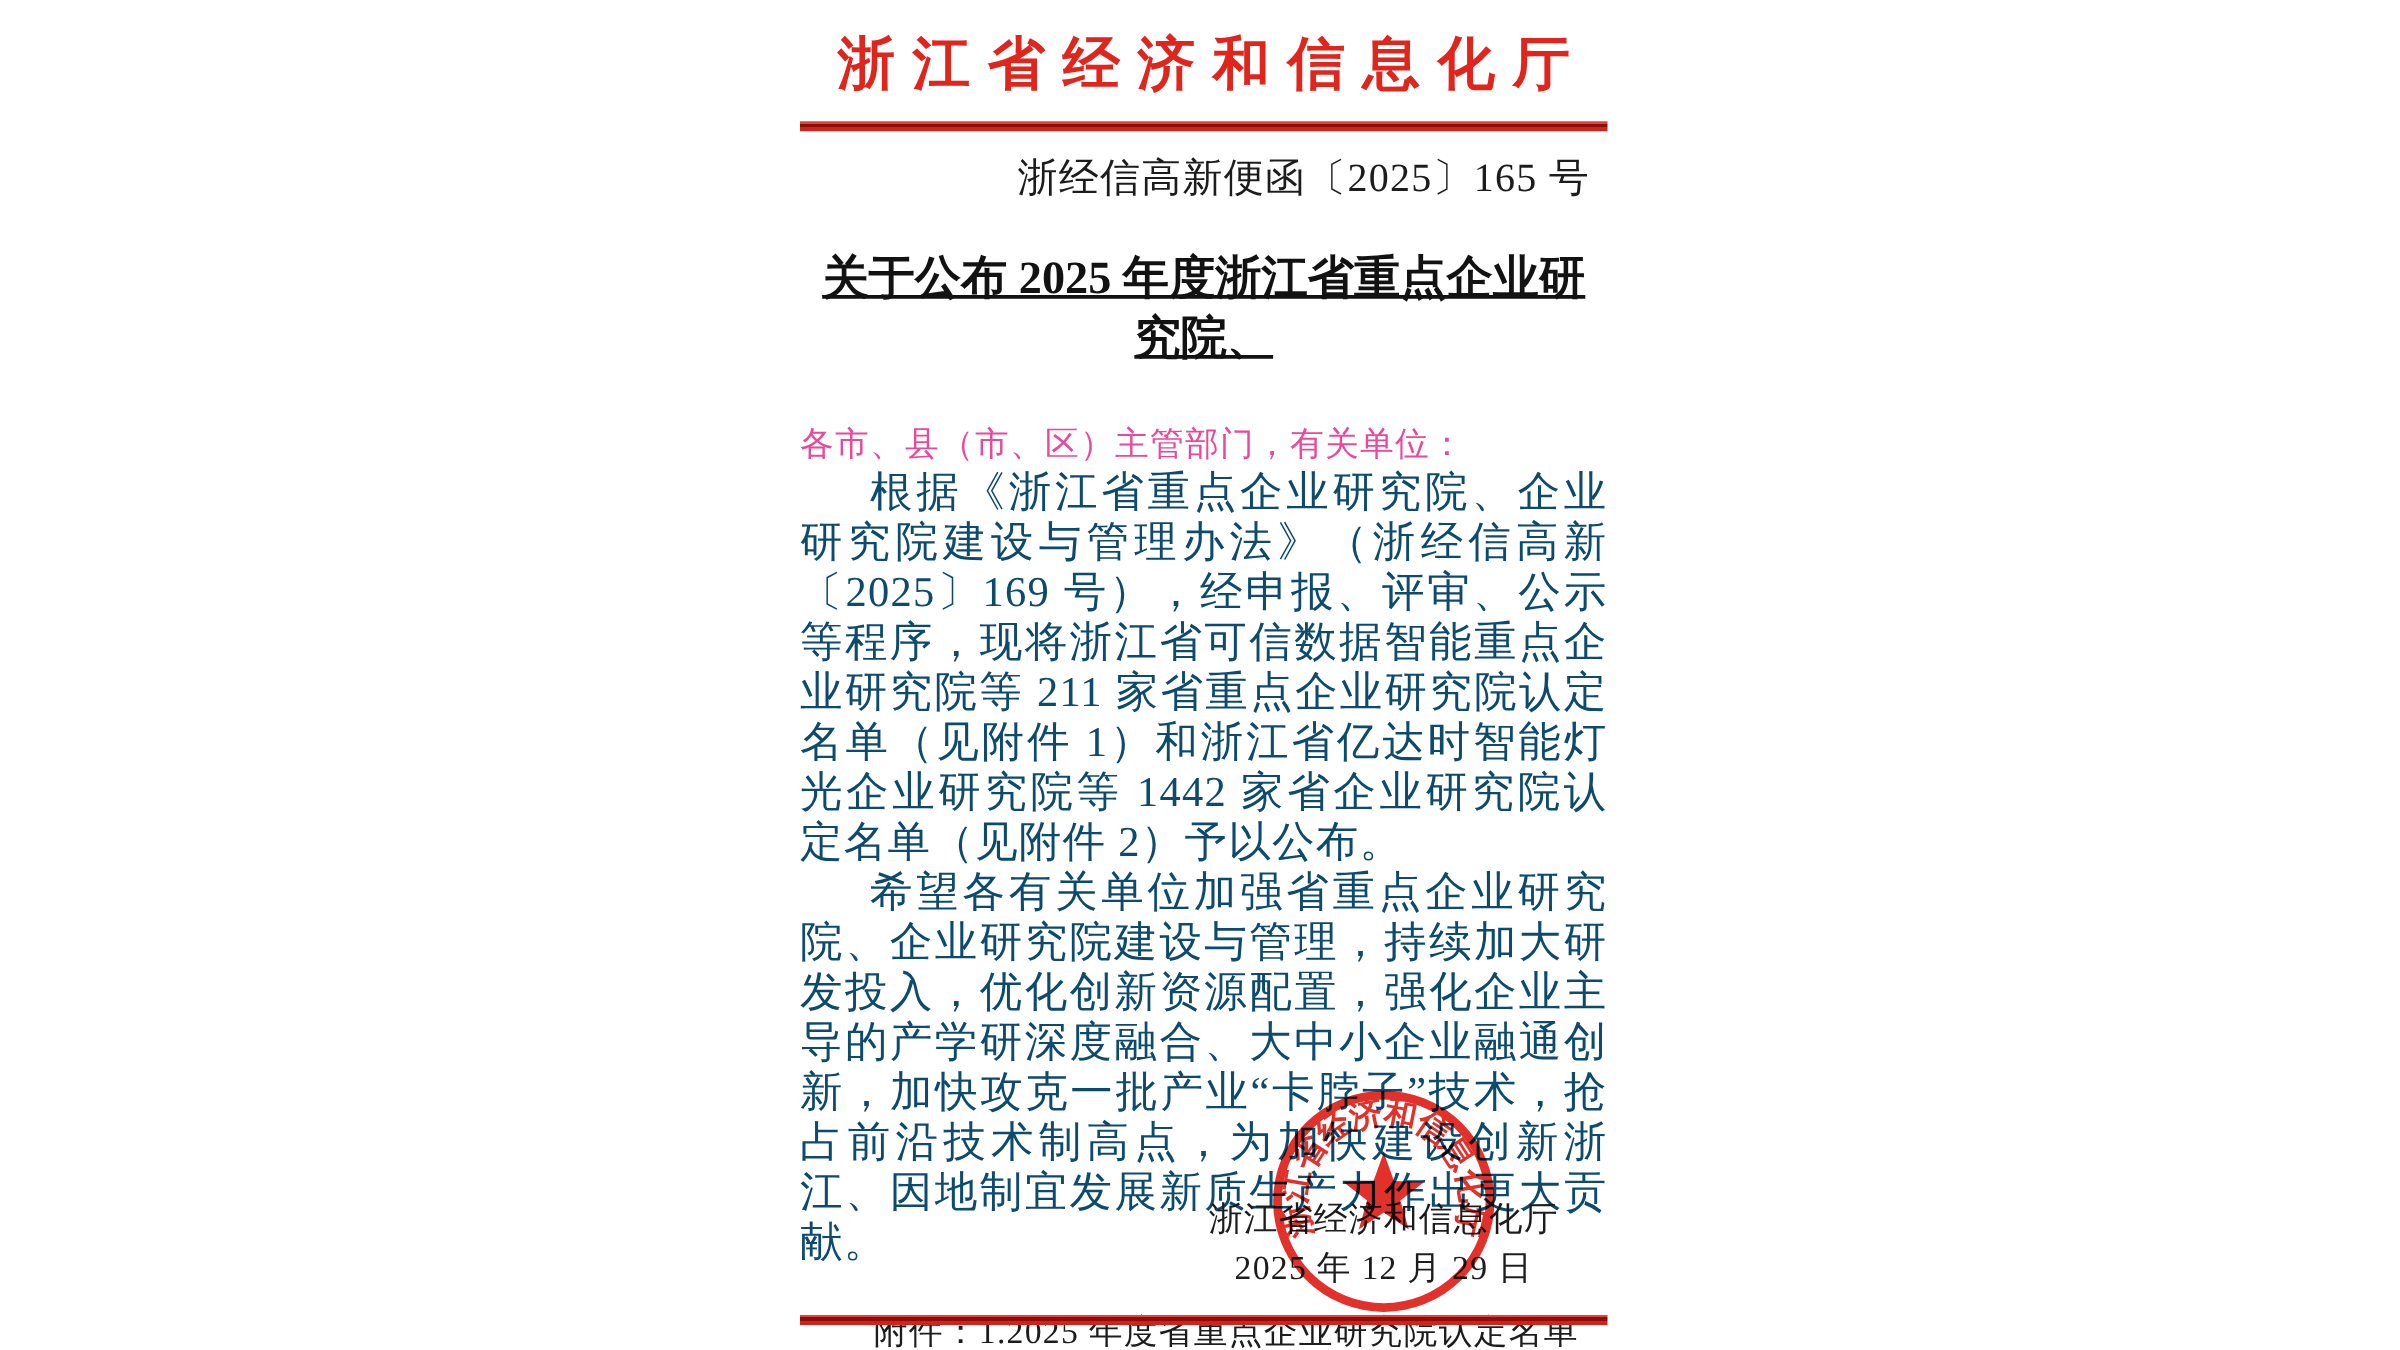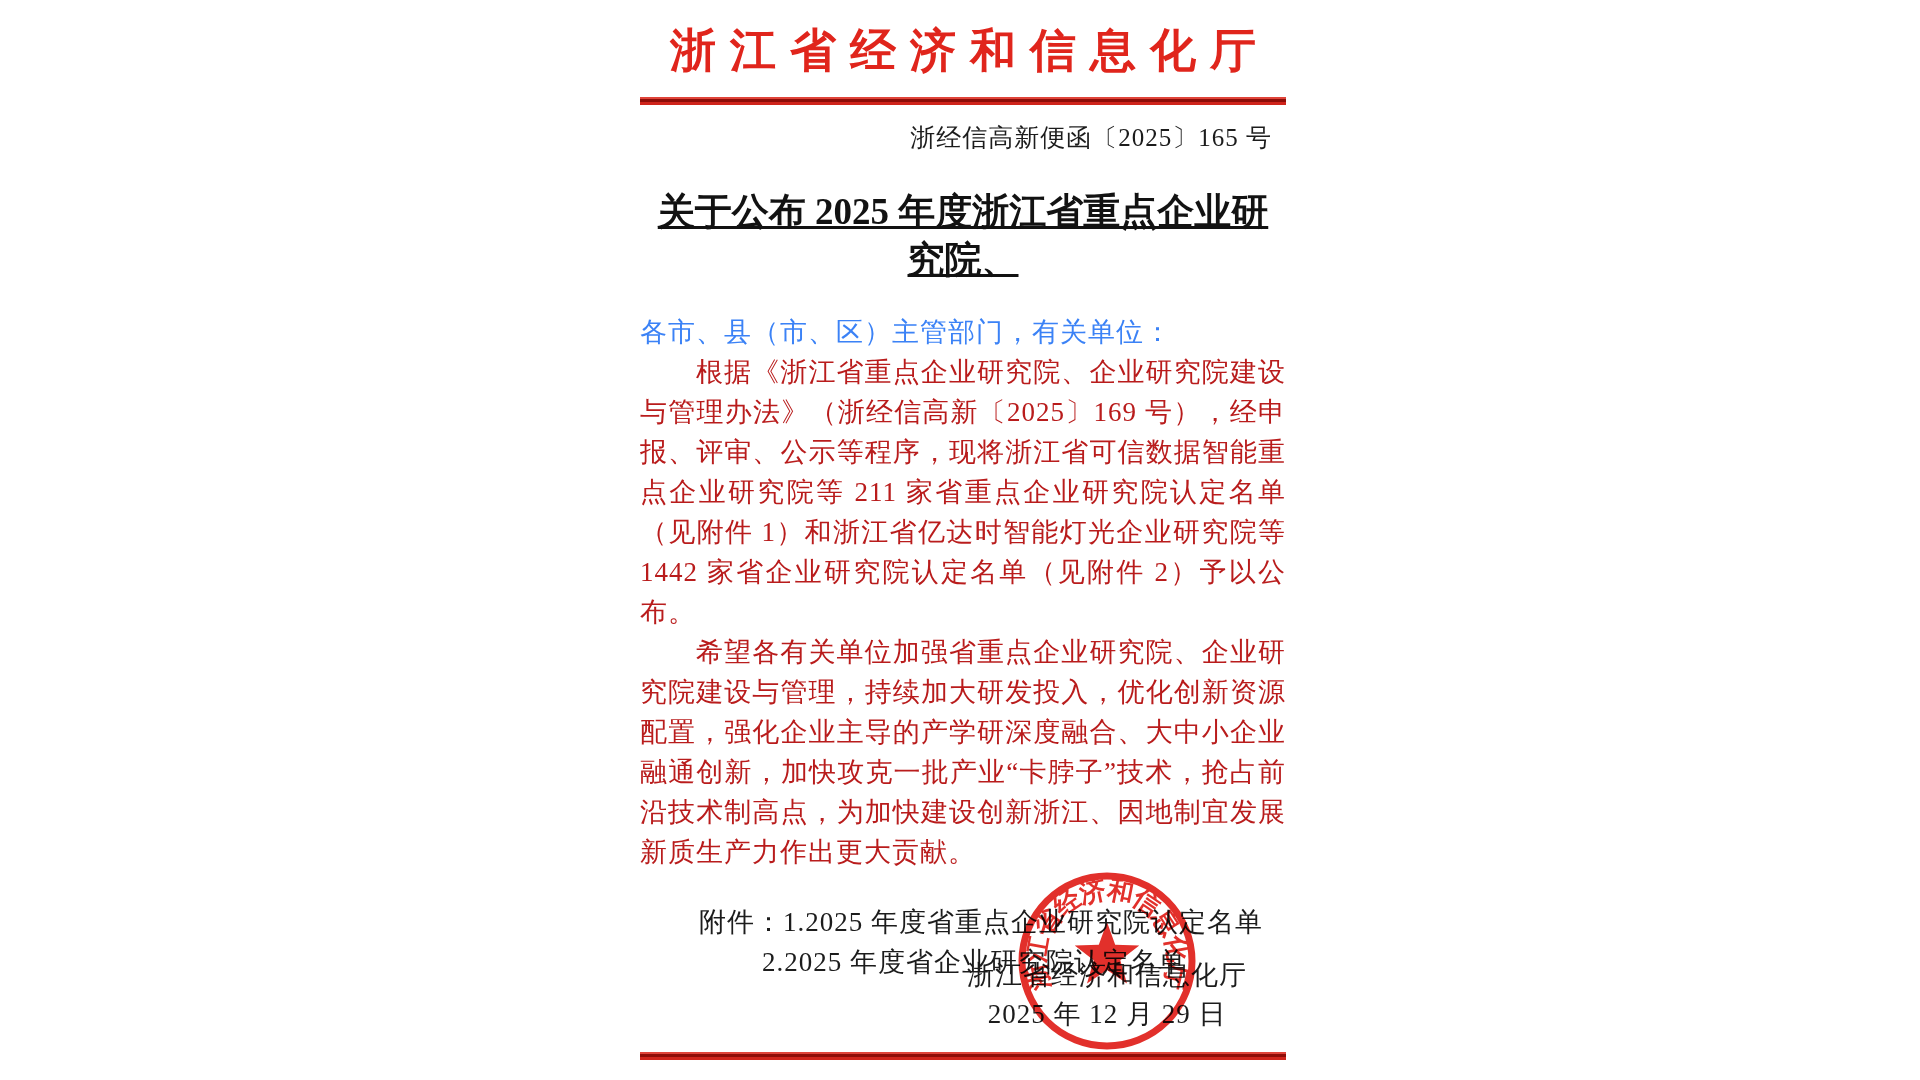--- a/index.html
+++ b/index.html
@@ -39,45 +39,45 @@
     height: 8px;
     background: linear-gradient(to bottom,
       #e0443a 0px, #e0443a 2px,
       #8e0d08 2px, #8e0d08 5px,
       #cf241b 5px, #cf241b 8px);
   }
   .doc-number {
     margin-top: 16px;
     text-align: right;
     padding-right: 14px;
-    font-size: 25px;
+    font-size: 32px;
     color: #1c1c1c;
     letter-spacing: 1px;
   }
   .doc-title {
     margin-top: 34px;
     text-align: center;
     font-weight: bold;
     color: #121212;
     font-size: 37px;
     line-height: 48px;
     text-decoration: underline;
   }
   .salutation {
-    margin-top: 28px;
+    margin-top: 40px;
     font-size: 27px;
     line-height: 40px;
-    color: #3b82f6;
+    color: #ec4899;
     letter-spacing: 1px;
   }
   .body-para {
     margin: 0;
-    font-size: 27px;
+    font-size: 34px;
     line-height: 40px;
-    color: #b91c1c;
+    color: #0c4a6e;
     text-indent: 56px;
     text-align: justify;
     text-align-last: left;
     letter-spacing: 1px;
   }
   .attachments {
     margin-top: 30px;
     font-size: 27px;
     line-height: 40px;
     color: #1c1c1c;

